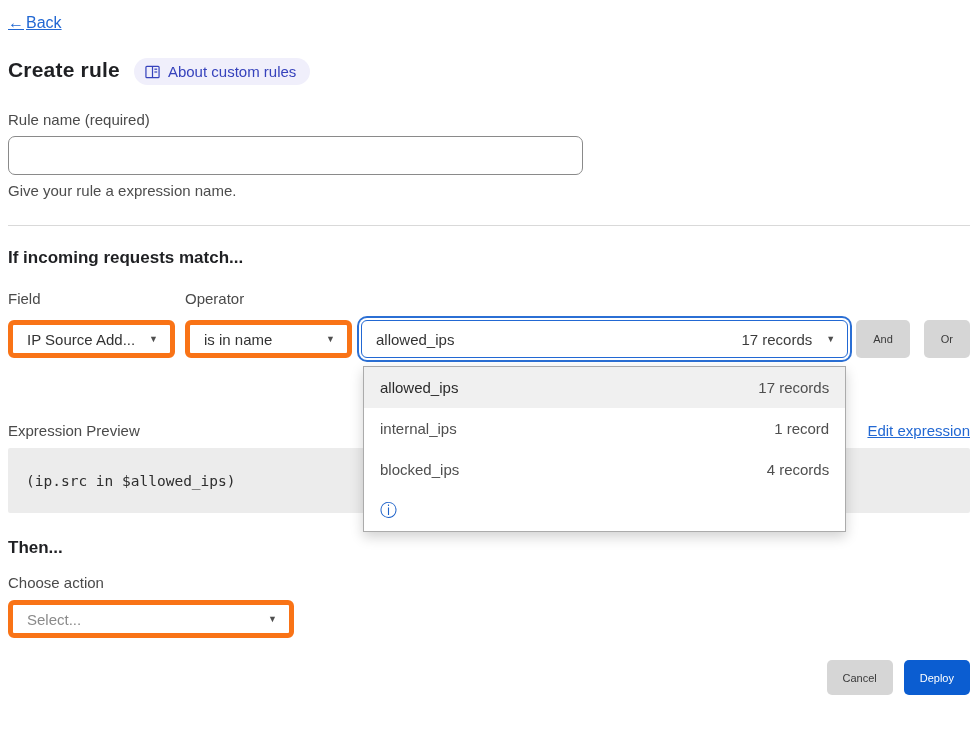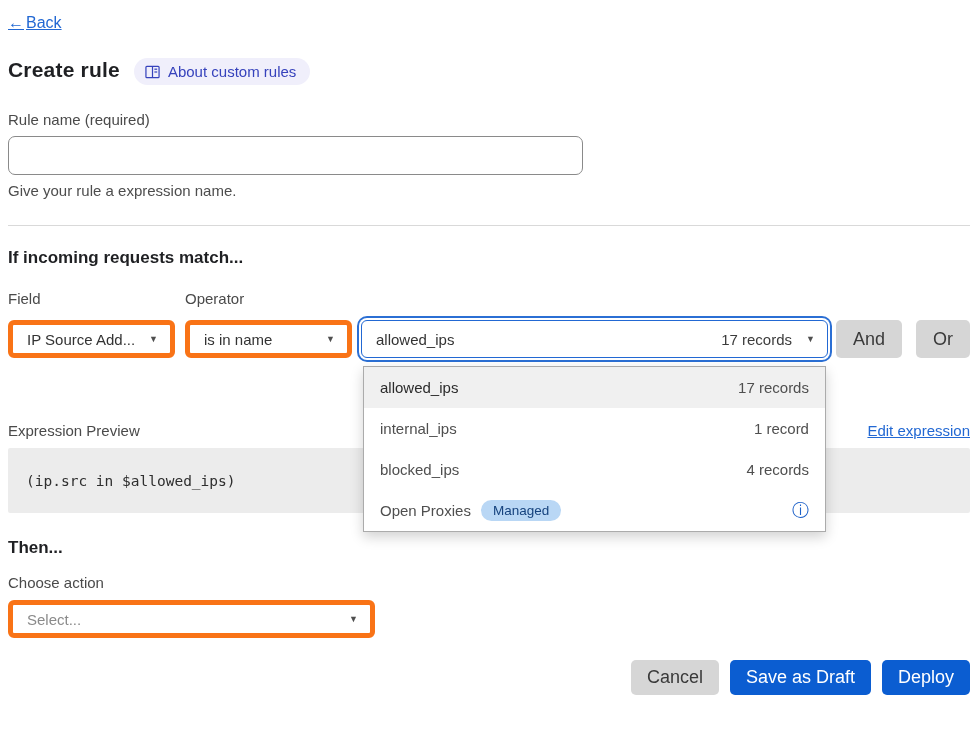--- a/index.html
+++ b/index.html
@@ -63,21 +63,21 @@
   .select .caret { font-size: 9px; color: #4f4f4f; margin-left: 10px; flex: 0 0 auto; }
   .select .truncate { overflow: hidden; text-overflow: ellipsis; }
 
   .select-focused {
     border: 1px solid #2268d3;
     box-shadow: 0 0 0 2px #ffffff, 0 0 0 4px #2b6fd4;
   }
   .value-select .records { color: #3c3c3c; margin-left: auto; padding-right: 4px; }
 
   .btn {
-    border: none; border-radius: 5px; font-size: 18px;
+    border: none; border-radius: 5px; font-size: 11px;
     font-family: "Liberation Sans", sans-serif;
     cursor: pointer; display: inline-flex; align-items: center; justify-content: center;
   }
   .btn-gray { background: #d6d6d6; color: #3a3a3a; }
   .btn-blue { background: #0b5dd1; color: #ffffff; }
   .andor { height: 38px; padding: 0 17px; }
   .or-btn { margin-left: 14px; }
 
   
   .dropdown-panel {
@@ -106,21 +106,21 @@
   .expr-block {
     margin-top: 9px; background: #ececec; border-radius: 2px;
     height: 65px; display: flex; align-items: center; padding: 0 18px;
     font-family: "DejaVu Sans Mono", "Liberation Mono", monospace;
     font-size: 14.5px; color: #2e2e2e;
   }
 
   
   .then-heading { font-size: 17px; font-weight: bold; color: #1f2023; margin-top: 25px; }
   .action-label { font-size: 15px; color: #4a4a4a; margin-top: 16px; margin-bottom: 9px; display: block; }
-  .action-select { width: 367px; }
+  .action-select { width: 286px; }
   .action-select .placeholder { color: #8a8a8a; }
 
   
   .footer-row { display: flex; justify-content: flex-end; gap: 11px; margin-top: 22px; }
   .footer-row .btn { height: 35px; padding: 0 16px; }
 </style>
 </head>
 <body>
 
 
@@ -185,24 +185,20 @@
       </div>
       <div class="dd-row">
         <span>internal_ips</span>
         <span class="dd-meta">1 record</span>
       </div>
       <div class="dd-row">
         <span>blocked_ips</span>
         <span class="dd-meta">4 records</span>
       </div>
       <div class="dd-row">
-        <span class="dd-name-wrap">
-          <span>Open Proxies</span>
-          <span class="managed-badge">Managed</span>
-        </span>
         <span class="info-icon">ⓘ</span>
       </div>
     </div>
   </div>
 
   <button class="btn btn-gray andor">And</button>
   <button class="btn btn-gray andor or-btn">Or</button>
 </div>
 
 
@@ -218,18 +214,17 @@
 <h2 class="then-heading">Then...</h2>
 <label class="action-label">Choose action</label>
 <div class="select action-select">
   <span class="placeholder truncate">Select...</span>
   <span class="caret">▼</span>
 </div>
 
 
 <div class="footer-row">
   <button class="btn btn-gray">Cancel</button>
-  <button class="btn btn-blue">Save as Draft</button>
   <button class="btn btn-blue">Deploy</button>
 </div>
 
 
 
 
 </body></html>

